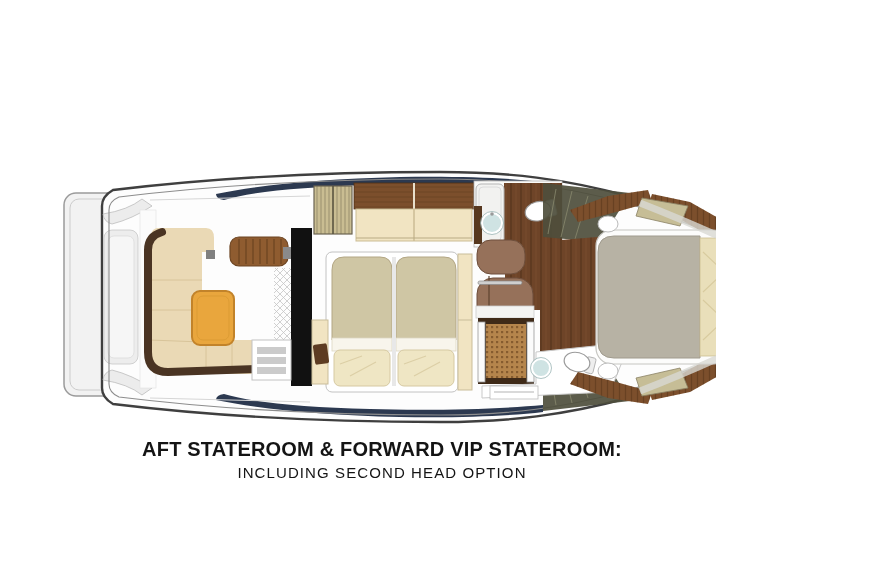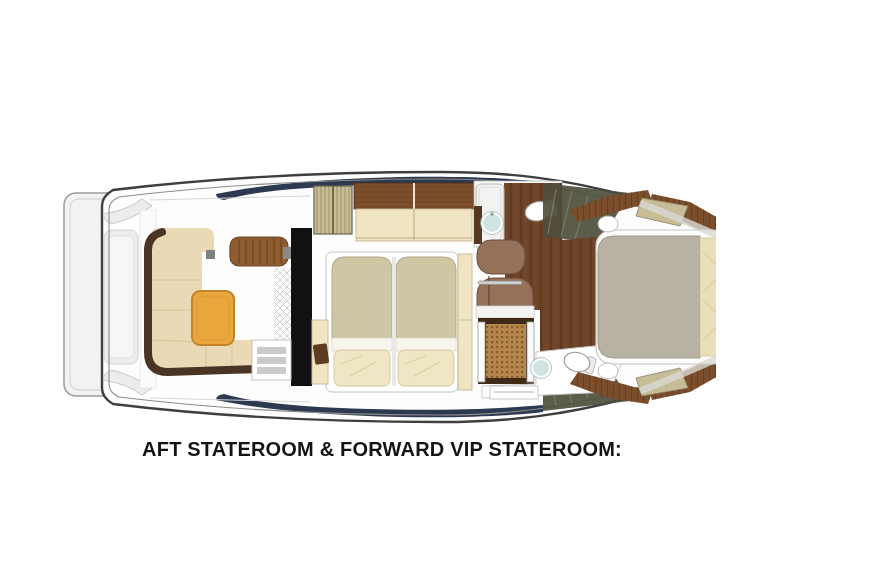--- a/index.html
+++ b/index.html
@@ -271,15 +271,16 @@
       <rect x="810" y="293" width="18" height="8" rx="3" fill="#cfcfcf" stroke="#888888" stroke-width="0.8"></rect>
       <ellipse cx="836" cy="290" rx="8" ry="3.2" fill="#9a9a9a" transform="rotate(32 836 290)"></ellipse>
       <ellipse cx="836" cy="304" rx="8" ry="3.2" fill="#9a9a9a" transform="rotate(-32 836 304)"></ellipse>
       <circle cx="820" cy="297" r="3" fill="#8a8a8a"></circle>
     </g>
   </g>
 </svg>
 
 <div class="caption">
   <div class="caption-title">AFT STATEROOM &amp; FORWARD VIP STATEROOM:</div>
+  <div class="caption-sub">INCLUDING SECOND HEAD OPTION</div>
 </div>
 
 </div>
 
 </body></html>

